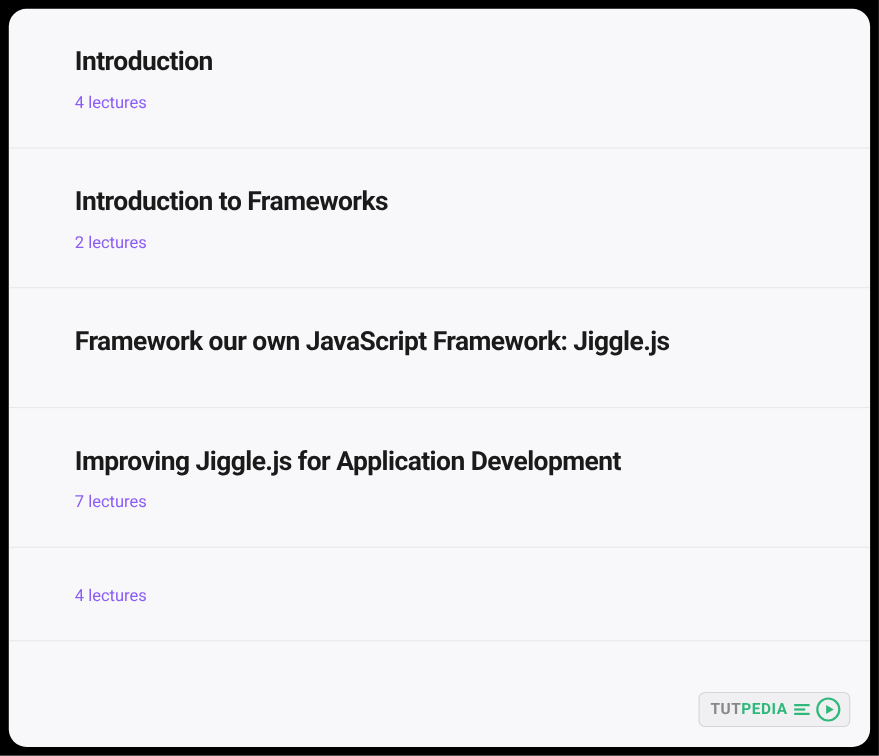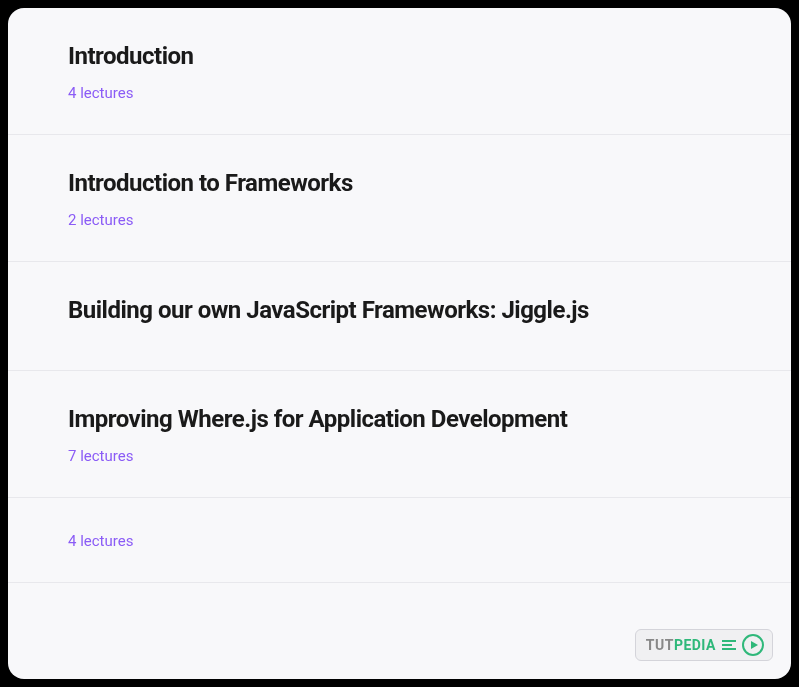--- a/index.html
+++ b/index.html
@@ -110,25 +110,25 @@
     <h2 class="section-title">Introduction</h2>
     <div class="section-subtitle">4 lectures</div>
   </div>
 
   <div class="section">
     <h2 class="section-title">Introduction to Frameworks</h2>
     <div class="section-subtitle">2 lectures</div>
   </div>
 
   <div class="section">
-    <h2 class="section-title">Building our own JavaScript Frameworks: Jiggle.js</h2>
+    <h2 class="section-title">Framework our own JavaScript Framework: Jiggle.js</h2>
   </div>
 
   <div class="section">
-    <h2 class="section-title">Improving Where.js for Application Development</h2>
+    <h2 class="section-title">Improving Jiggle.js for Application Development</h2>
     <div class="section-subtitle">7 lectures</div>
   </div>
 
   <div class="section">
     <div class="section-subtitle">4 lectures</div>
   </div>
 
   <div class="watermark">
     <span class="watermark-text">
       <span class="tut">TUT</span><span class="pedia">PEDIA</span>

